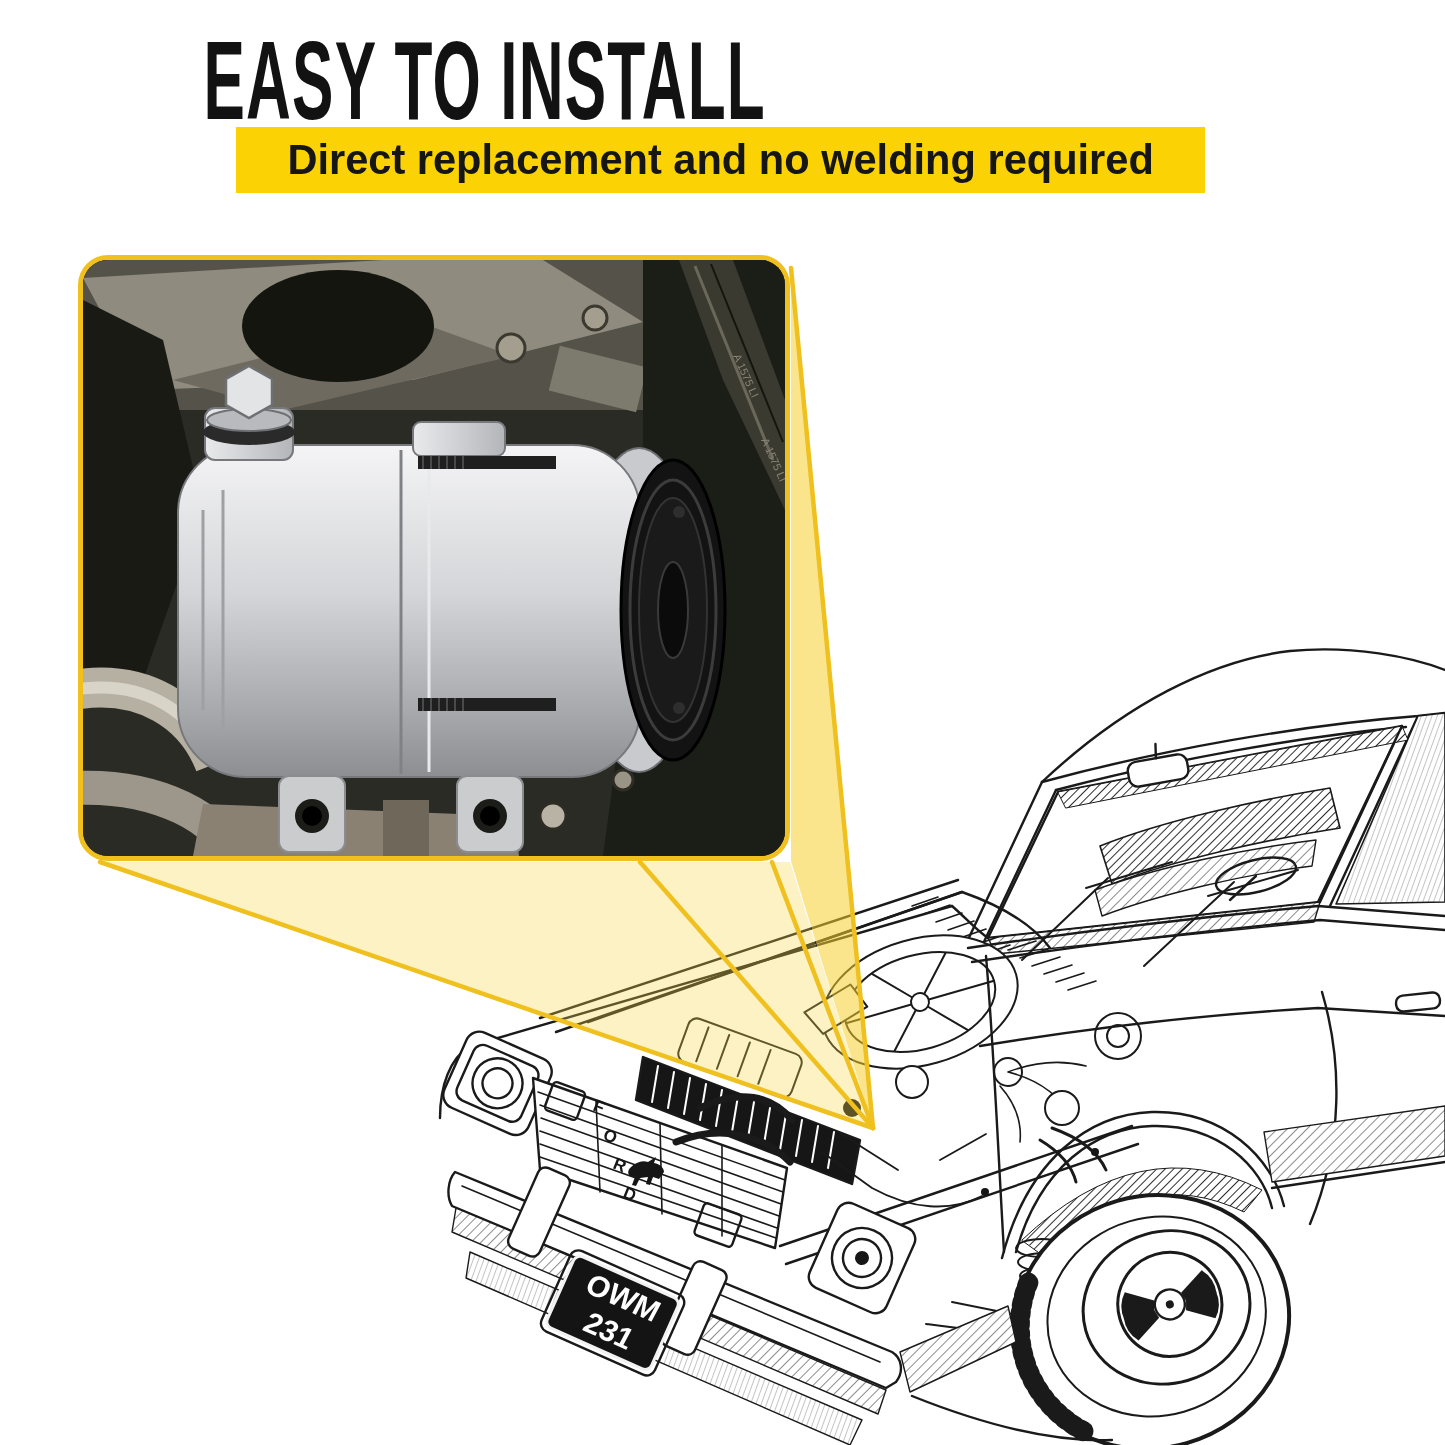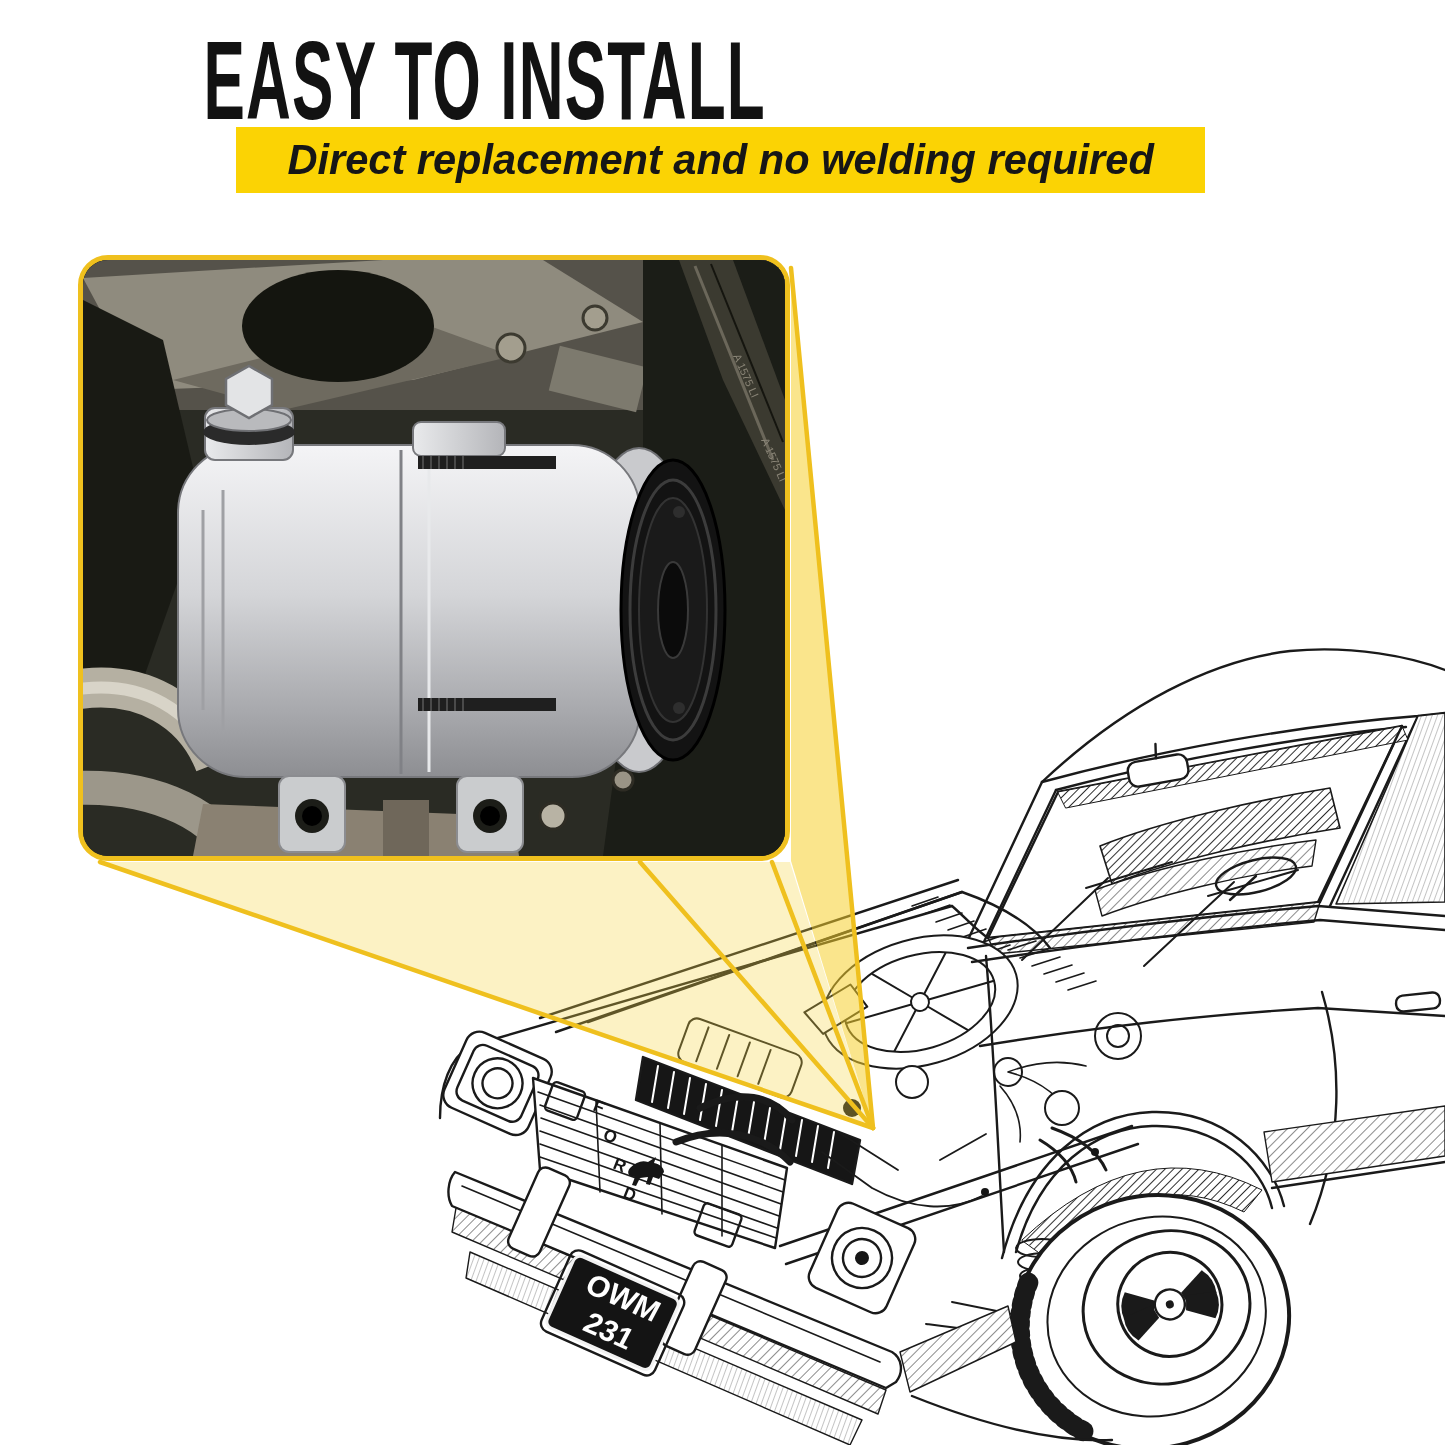--- a/index.html
+++ b/index.html
@@ -6,21 +6,21 @@
   body{width:1445px;height:1445px;position:relative;overflow:hidden;
        font-family:"Liberation Sans",sans-serif;color:#161616;}
   .abs{position:absolute;}
   
   #title{left:0;top:30px;width:1155px;height:102px;line-height:102px;
          text-align:left;white-space:nowrap;}
   #title .inner{display:inline-block;transform:scale(0.58,1.04);transform-origin:50% 60%;
          font-size:107px;font-weight:bold;letter-spacing:2px;color:#121212;}
   
   #banner{left:236px;top:127px;width:969px;height:66px;background:var(--banner-yellow,#fbd304);
-          display:flex;align-items:center;justify-content:center;font-style:italic;}
+          display:flex;align-items:center;justify-content:center;}
   #banner .inner{font-size:42px;font-weight:bold;color:#161616;letter-spacing:0px;
           transform:scale(0.99,1.02);white-space:nowrap;}
   
   #inset{left:78px;top:255px;width:712px;height:606px;border-radius:30px;
          border:5px solid var(--beam-gold,#efc01e);box-sizing:border-box;
          overflow:hidden;background:#23251f;z-index:30;}
   #inset svg{display:block;}
   
   #art{left:0;top:0;z-index:10;}
   text{font-family:"Liberation Sans",sans-serif;}

